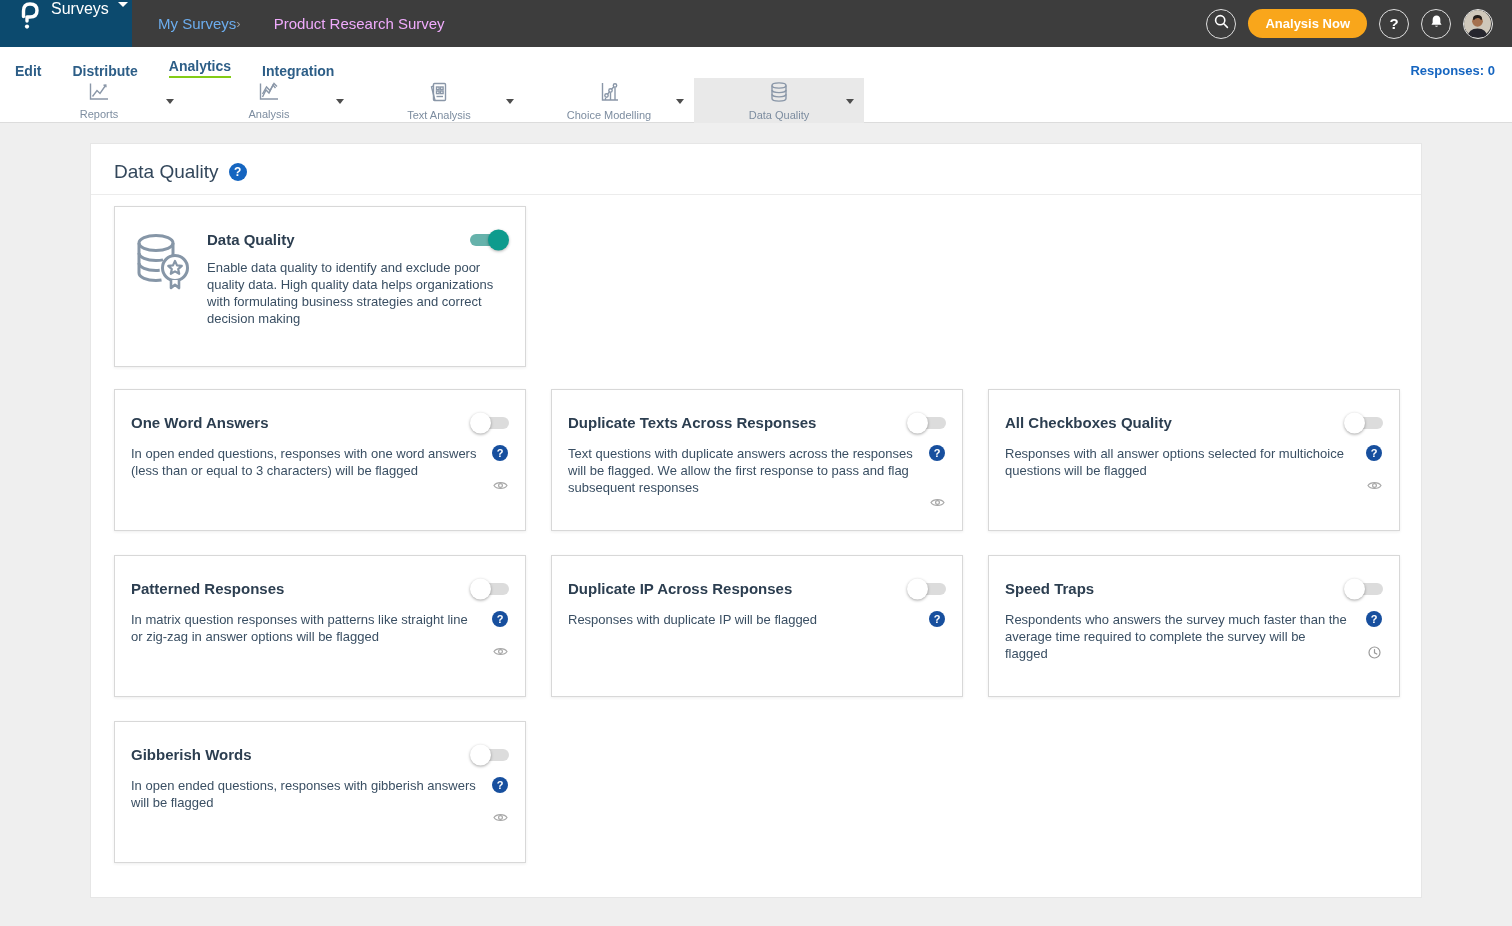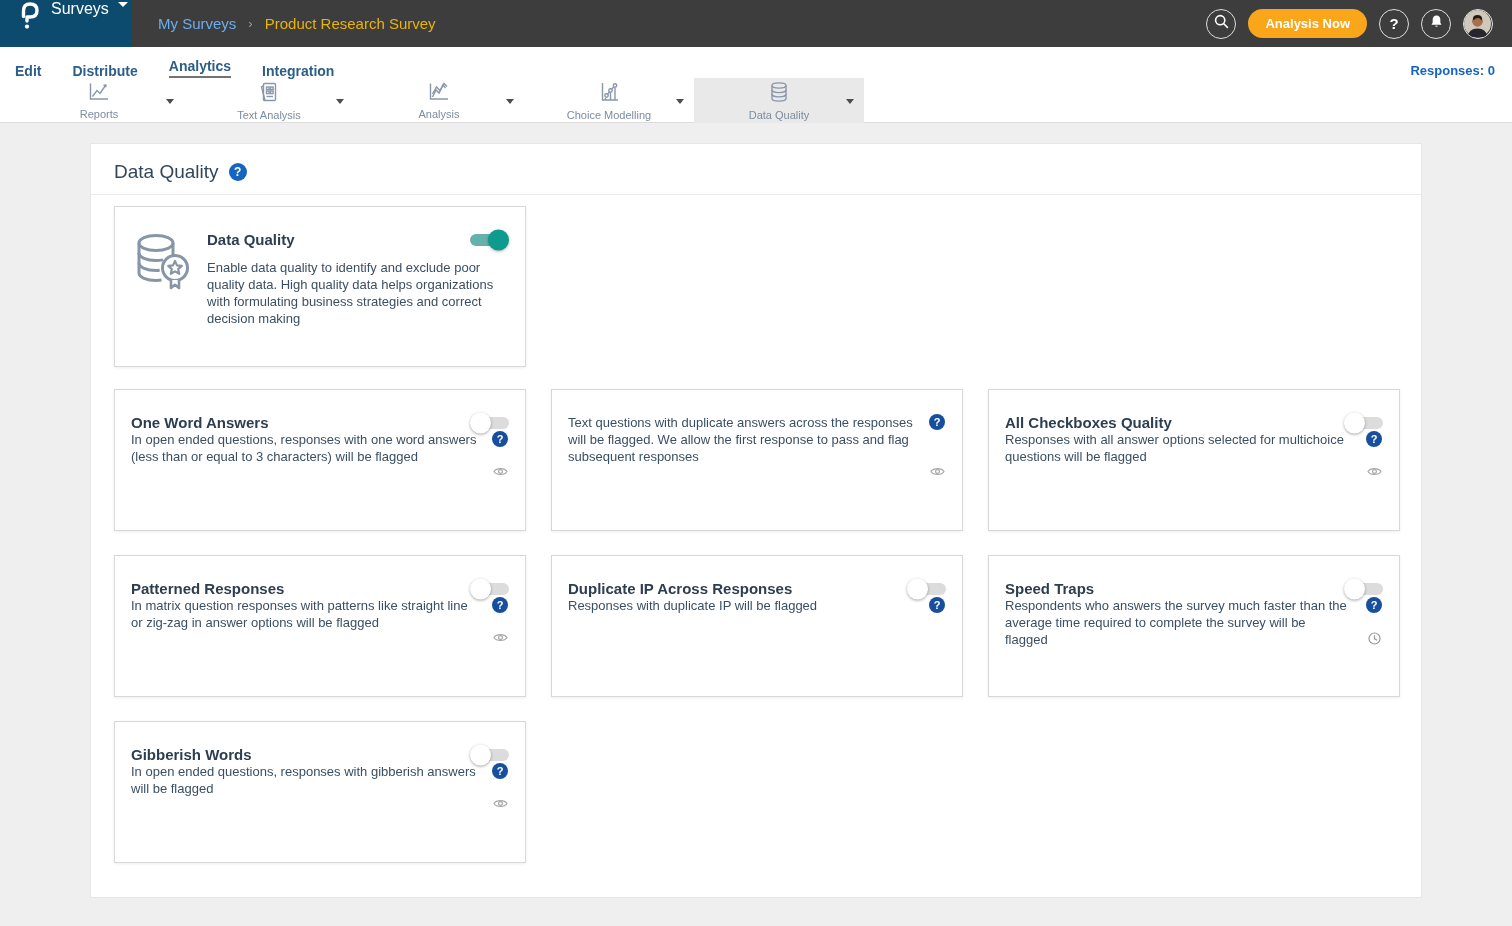--- a/index.html
+++ b/index.html
@@ -5,34 +5,34 @@
   * { margin:0; padding:0; box-sizing:border-box; }
   html,body { width:1512px; height:926px; overflow:hidden; }
   body { font-family:"Liberation Sans", sans-serif; background:#efefef; color:#33475b; }
   .app { position:relative; width:1512px; height:926px; }
 
   
   .topbar { display:flex; align-items:stretch; height:47px; background:#3d3d3d; }
   .brand { display:flex; align-items:flex-start; gap:9px; width:132px; background:#0c4a6e; padding-left:16px; cursor:pointer; }
   .brand-label { color:#fff; font-size:16px; }
   .caret-white { width:0; height:0; border-left:5px solid transparent; border-right:5px solid transparent; border-top:5px solid #fff; margin-top:2px; }
-  .breadcrumb { display:flex; align-items:center; gap:12px; margin-left:26px; font-size:15px; }
+  .breadcrumb { display:flex; align-items:center; gap:0; margin-left:26px; font-size:15px; }
   .crumb-parent { color:#6cadee; cursor:pointer; }
   .crumb-sep { color:#9b9b9b; font-size:13px; }
-  .crumb-current { color:#eab308; }
+  .crumb-current { color:#f0abfc;margin-left:33px; }
   .topbar-right { margin-left:auto; display:flex; align-items:center; gap:12px; padding-right:19px; }
   .circle-btn { width:30px; height:30px; border-radius:50%; border:1.6px solid #dedede; background:transparent; display:flex; align-items:center; justify-content:center; color:#fff; cursor:pointer; }
   .circle-btn .q { color:#fff; font-size:15px; font-weight:bold; }
   .upgrade-btn { height:29px; border:none; border-radius:15px; background:#f9a61b; color:#fff; font-weight:bold; font-size:13px; padding:0 17px; cursor:pointer; font-family:"Liberation Sans", sans-serif; }
   .avatar { width:30px; height:30px; border-radius:50%; overflow:hidden; border:1.6px solid #e8e8e8; cursor:pointer; }
 
   
   .subnav { display:flex; align-items:flex-end; height:31px; background:#fff; padding:0 17px 0 15px; gap:31px; }
   .subnav-item { font-size:14px; font-weight:bold; color:#2d5e87; cursor:pointer; line-height:1; padding-top:2px; }
-  .subnav-item.active { border-bottom:2px solid #737373; padding-bottom:3px; }
+  .subnav-item.active { border-bottom:2px solid #84cc16; padding-bottom:3px; }
   .responses { margin-left:auto; font-size:13px; font-weight:bold; color:#1565c0; }
 
   
   .toolbar { display:flex; height:45px; background:#fff; padding-left:14px; border-bottom:1px solid #dcdcdc; }
   .tab { position:relative; width:170px; height:45px; display:flex; flex-direction:column; align-items:center; justify-content:center; cursor:pointer;text-align:right; }
   .tab.active { background:#e9e9e9; }
   .tab-label { font-size:11px; color:#7d8da0; margin-top:2px; }
   .tab-caret { position:absolute; right:10px; top:50%; margin-top:-2px; width:0; height:0; border-left:4.5px solid transparent; border-right:4.5px solid transparent; border-top:5px solid #4d4d4d; cursor:pointer; }
   .tab svg { stroke:#8a97a8; fill:none; stroke-width:1.4; }
 
@@ -49,21 +49,21 @@
   .main-card { width:412px; height:161px; margin-bottom:22px; display:flex; padding:24px 18px 0 17px; }
   .main-card .dq-icon { width:62px; margin-right:13px; flex-shrink:0; }
   .main-card-body { flex:1; }
   .main-card-top { display:flex; align-items:flex-start; justify-content:space-between; }
   .card-title { font-size:15px; font-weight:bold; color:#2c3e50; }
   .card-desc { font-size:13px; line-height:17px; color:#3a4f63; margin-top:11px; }
 
   .cards-grid { display:flex; flex-wrap:wrap; column-gap:25px; row-gap:24px; width:1290px; }
   .mini-card { width:412px; height:142px; padding:24px 16px 8px 16px; }
   .mini-top { display:flex; align-items:flex-start; justify-content:space-between; }
-  .mini-body { display:flex; }
+  .mini-body { display:flex; margin-top:14px; }
   .mini-desc { flex:1; font-size:13px; line-height:17px; color:#3a4f63; padding-right:14px; }
   .mini-icons { width:18px; display:flex; flex-direction:column; align-items:center; gap:19px; }
   .mini-icons svg { display:block; }
 
   
   .toggle { position:relative; width:37px; height:12px; border-radius:6px; flex-shrink:0; cursor:pointer; margin-top:3px; }
   .toggle .knob { position:absolute; top:50%; transform:translateY(-50%); width:21px; height:21px; border-radius:50%; }
   .toggle.off { background:#dcdcdc; }
   .toggle.off .knob { left:-2px; background:#fff; box-shadow:0 1px 3px rgba(0,0,0,.35); }
   .toggle.on { background:#66b2ab; }
@@ -142,43 +142,43 @@
             <path d="M5.5 14.5 L10 8.5 L13 11.5 L18.5 3.5"></path>
             <path d="M16.5 3.2 L18.8 3 L19 5.3"></path>
           </svg>
       </span>
       <span class="tab-label">Reports</span>
       <span class="tab-caret"></span>
     </div>
 
     <div class="tab">
       <span>
+        <svg width="24" height="20" viewBox="0 0 24 20">
+            <path d="M3.5 1.5 V17 H21"></path>
+            <path d="M5.5 15 L9 8 L12 11 L16 3 L18.5 6"></path>
+            <path d="M5.5 12 L9.5 5 L13 8.5 L17 1.5 L20 4.5"></path>
+          </svg>
+      </span>
+      <span class="tab-label">Analysis</span>
+      <span class="tab-caret"></span>
+    </div>
+
+    <div class="tab">
+      <span>
         <svg width="22" height="22" viewBox="0 0 22 22">
             <rect x="5.5" y="2.5" width="12" height="17" rx="1"></rect>
             <path d="M5.5 5 L3.5 5.8 L7 19.5"></path>
             <rect x="8.5" y="6" width="2.6" height="2.6"></rect>
             <rect x="12.5" y="6" width="2.6" height="2.6"></rect>
             <rect x="8.5" y="10" width="2.6" height="2.6"></rect>
             <rect x="12.5" y="10" width="2.6" height="2.6"></rect>
             <line x1="8.5" y1="15.5" x2="15" y2="15.5"></line>
           </svg>
       </span>
       <span class="tab-label">Text Analysis</span>
-      <span class="tab-caret"></span>
-    </div>
-
-    <div class="tab">
-      <span>
-        <svg width="24" height="20" viewBox="0 0 24 20">
-            <path d="M3.5 1.5 V17 H21"></path>
-            <path d="M5.5 15 L9 8 L12 11 L16 3 L18.5 6"></path>
-            <path d="M5.5 12 L9.5 5 L13 8.5 L17 1.5 L20 4.5"></path>
-          </svg>
-      </span>
-      <span class="tab-label">Analysis</span>
       <span class="tab-caret"></span>
     </div>
 
     <div class="tab">
       <span>
         <svg width="24" height="22" viewBox="0 0 24 22">
             <path d="M5.5 2 V19 H21"></path>
             <circle cx="9.5" cy="14.5" r="1.7"></circle>
             <circle cx="13.5" cy="9.5" r="1.7"></circle>
             <circle cx="18" cy="4.5" r="1.7"></circle>
@@ -258,20 +258,26 @@
                   <svg width="15" height="11" viewBox="0 0 15 11">
                     <path d="M1 5.5 C3.5 1.6 11.5 1.6 14 5.5 C11.5 9.4 3.5 9.4 1 5.5 Z" stroke-width="1.2"></path>
                     <circle cx="7.5" cy="5.5" r="1.9" stroke-width="1.2"></circle>
                   </svg>
                 </span>
             </div>
           </div>
         </div>
 
         <div class="card mini-card">
+          <div class="mini-top">
+            <span class="card-title">Duplicate Texts Across Responses</span>
+            <span class="toggle off">
+                <span class="knob"></span>
+              </span>
+          </div>
           <div class="mini-body">
             <div class="mini-desc">Text questions with duplicate answers across the responses will be flagged. We allow the first response to pass and flag subsequent responses</div>
             <div class="mini-icons">
               <span class="help-badge small">?</span>
               <span class="eye-icon" style="margin-top:17px;">
                   <svg width="15" height="11" viewBox="0 0 15 11">
                     <path d="M1 5.5 C3.5 1.6 11.5 1.6 14 5.5 C11.5 9.4 3.5 9.4 1 5.5 Z" stroke-width="1.2"></path>
                     <circle cx="7.5" cy="5.5" r="1.9" stroke-width="1.2"></circle>
                   </svg>
                 </span>

